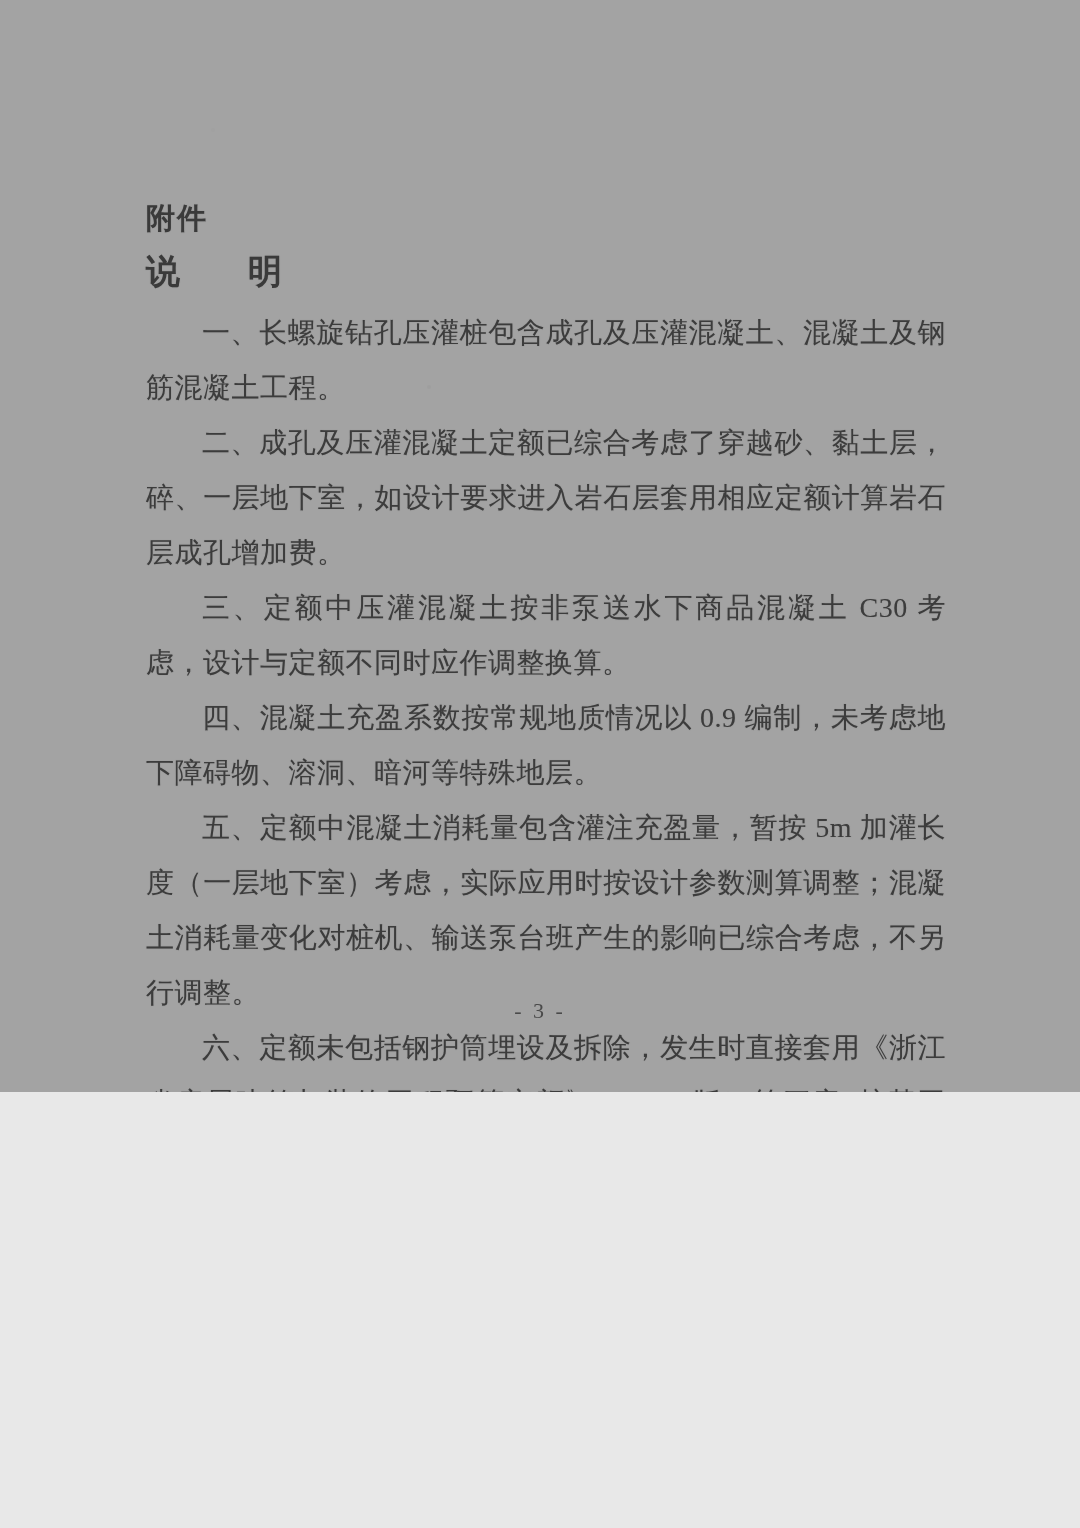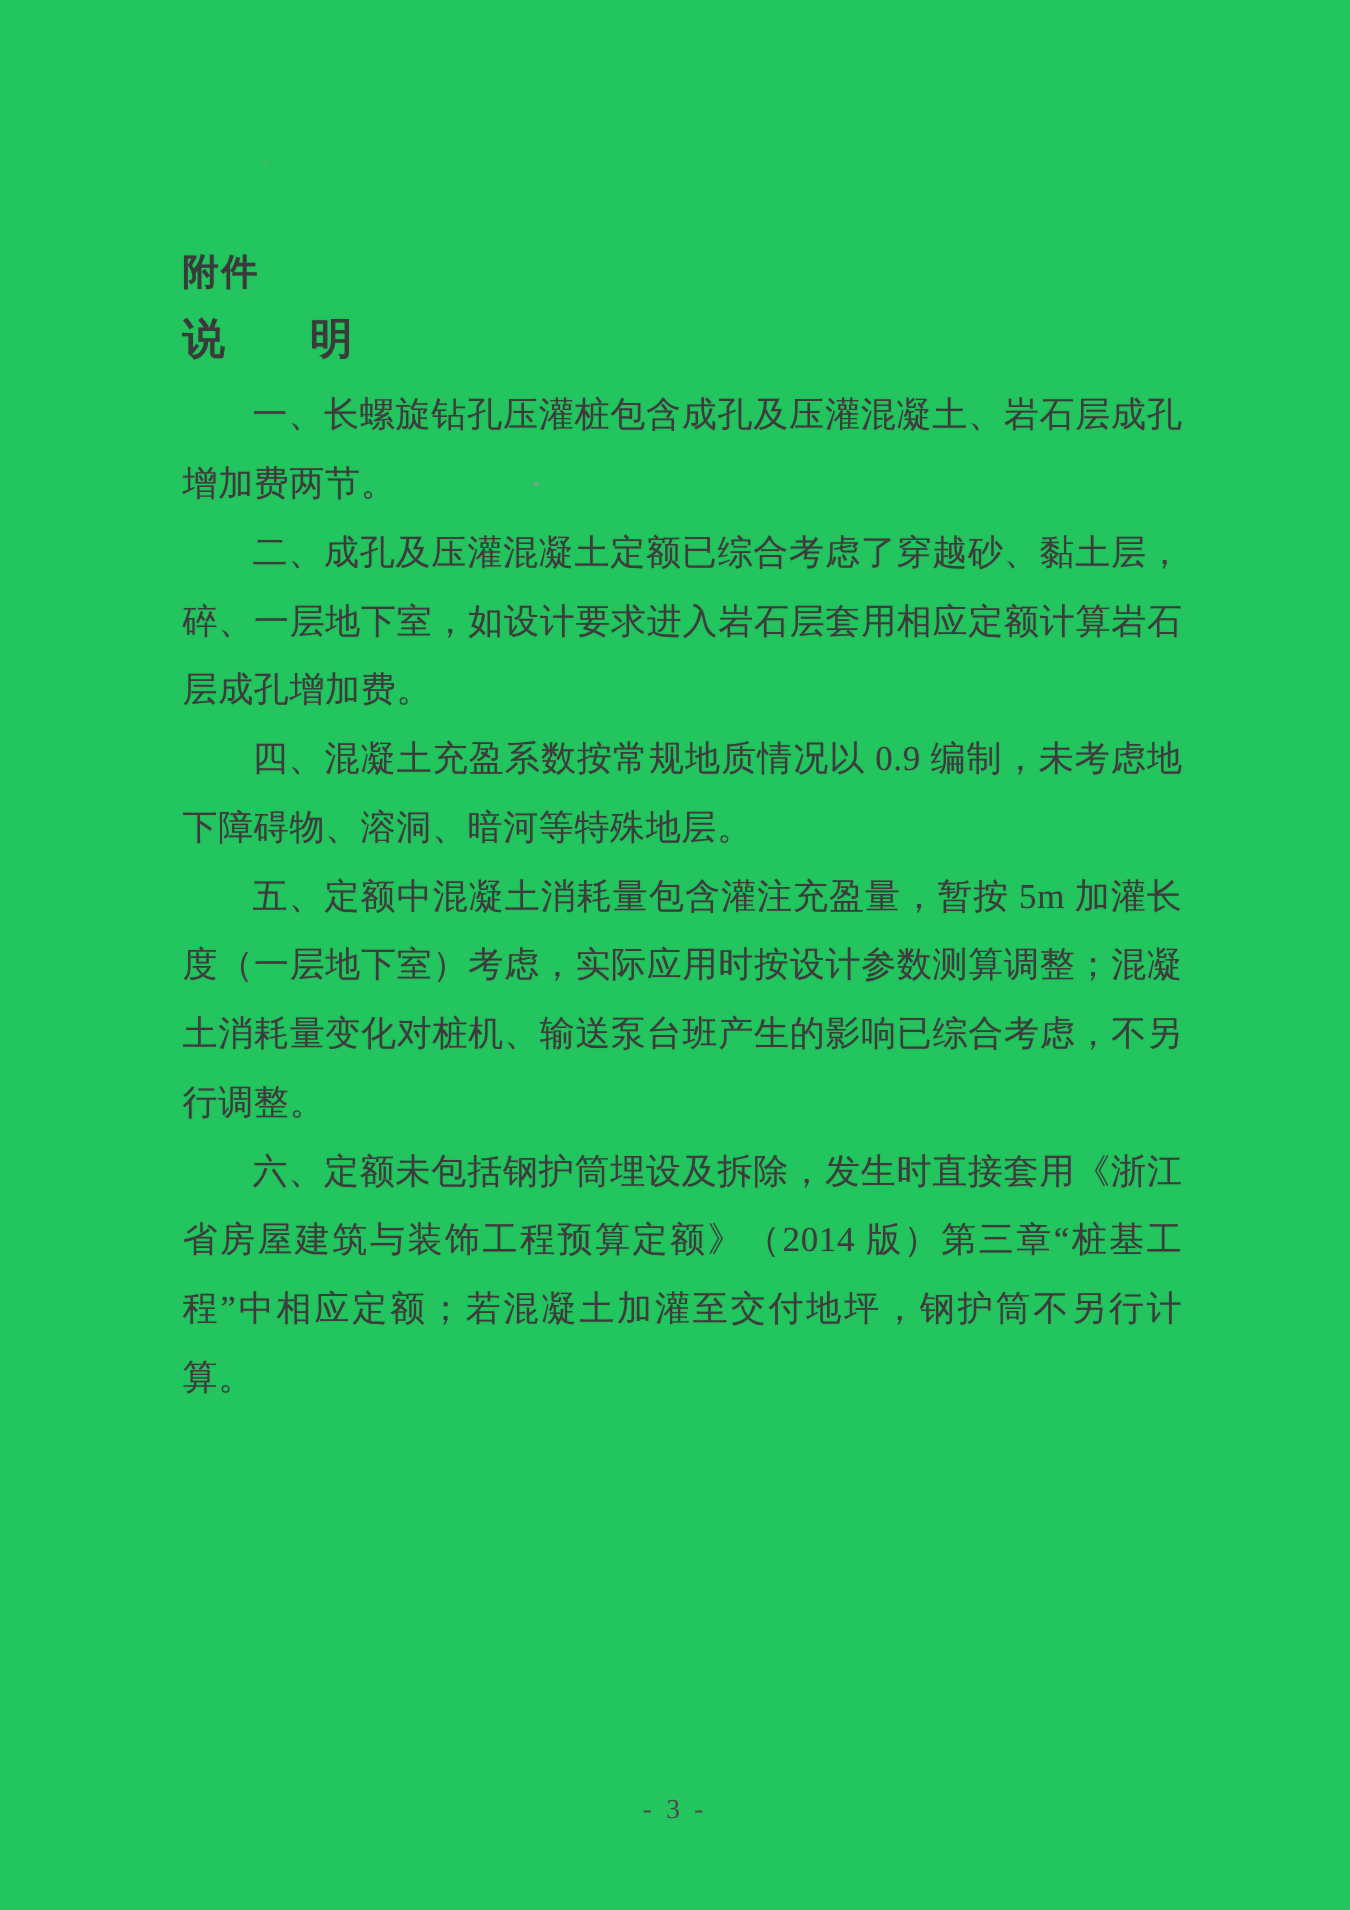--- a/index.html
+++ b/index.html
@@ -3,23 +3,23 @@
 <meta charset="utf-8">
 <style>
   html, body {
     margin: 0;
     padding: 0;
     background: #e8e8e8;
   }
   .page {
     position: relative;
     width: 1080px;
-    height: 1528px;
+    height: 1092px;
     margin: 0 auto;
-    background: #22c55e;
+    background: #a3a3a3;
     overflow: hidden;
     font-family: "Liberation Serif", "DejaVu Serif", serif;
     color: #3b3b3b;
   }
   .content {
     padding: 200px 134px 0 146px;
   }
   .attachment-label {
     font-family: "Liberation Sans", "DejaVu Sans", sans-serif;
     font-size: 29px;
@@ -89,22 +89,23 @@
   <span class="artifact-dot a1"></span>
   <span class="artifact-dot a2"></span>
 
   <div class="content">
 
     <div class="attachment-label">附件</div>
 
     <div class="doc-title">说　　明</div>
 
     <div class="doc-body">
-      <p>一、长螺旋钻孔压灌桩包含成孔及压灌混凝土、岩石层成孔增加费两节。</p>
+      <p>一、长螺旋钻孔压灌桩包含成孔及压灌混凝土、混凝土及钢筋混凝土工程。</p>
       <p>二、成孔及压灌混凝土定额已综合考虑了穿越砂、黏土层，碎、一层地下室，如设计要求进入岩石层套用相应定额计算岩石层成孔增加费。</p>
+      <p>三、定额中压灌混凝土按非泵送水下商品混凝土 C30 考虑，设计与定额不同时应作调整换算。</p>
       <p>四、混凝土充盈系数按常规地质情况以 0.9 编制，未考虑地下障碍物、溶洞、暗河等特殊地层。</p>
       <p>五、定额中混凝土消耗量包含灌注充盈量，暂按 5m 加灌长度（一层地下室）考虑，实际应用时按设计参数测算调整；混凝土消耗量变化对桩机、输送泵台班产生的影响已综合考虑，不另行调整。</p>
       <p>六、定额未包括钢护筒埋设及拆除，发生时直接套用《浙江省房屋建筑与装饰工程预算定额》（2014 版）第三章“桩基工程”中相应定额；若混凝土加灌至交付地坪，钢护筒不另行计算。</p>
     </div>
 
   </div>
 
   <div class="page-footer">- 3 -</div>
 
 </div>

